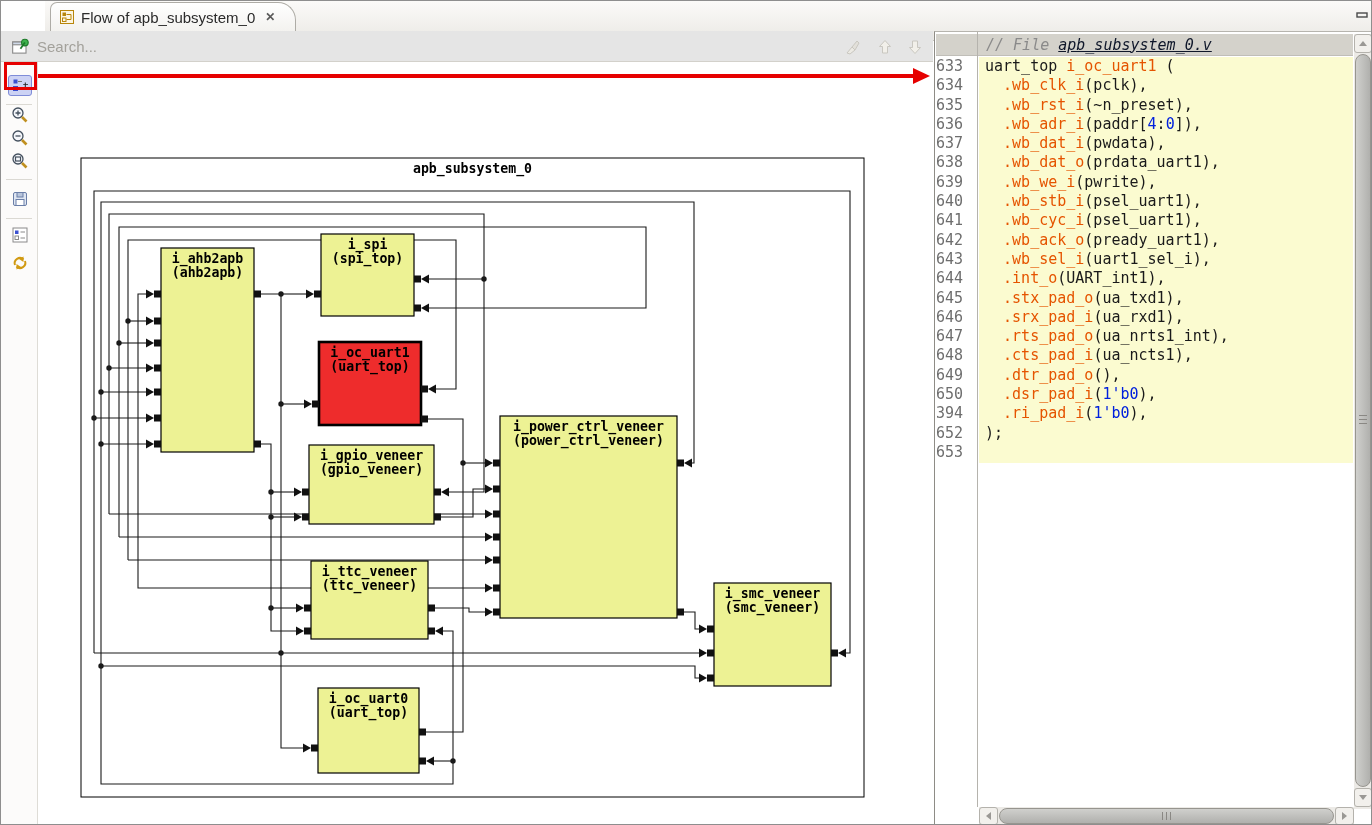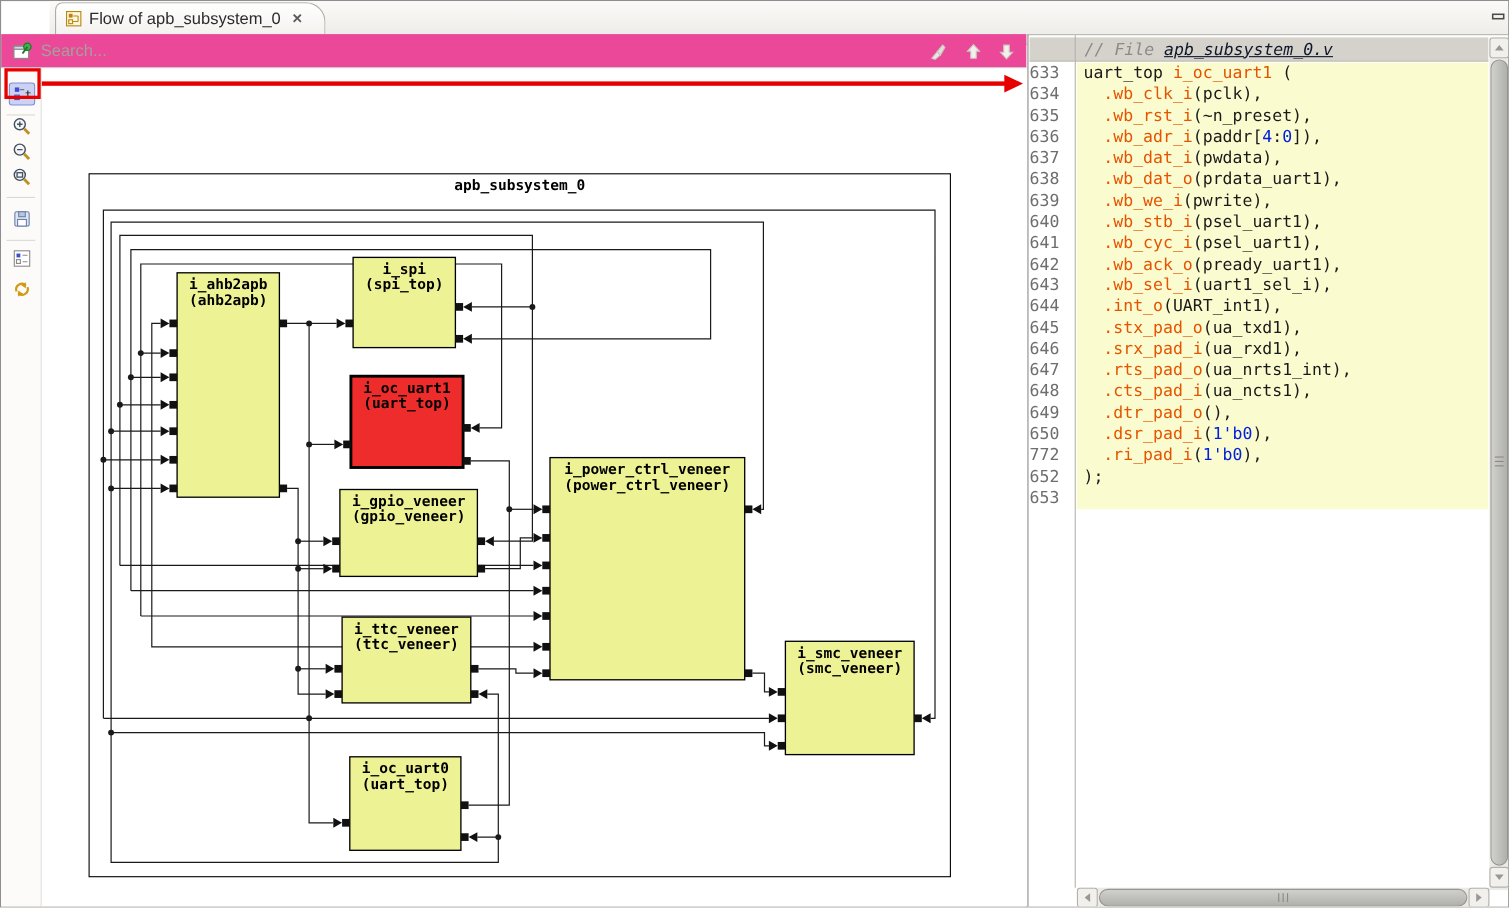--- a/index.html
+++ b/index.html
@@ -12,21 +12,21 @@
     background:linear-gradient(#fbfaf8,#ebe9e5);border-bottom:1px solid #c6c4be;margin-left:44px;}
   #tab{position:absolute;left:5px;top:1px;height:29px;width:246px;
     background:linear-gradient(#ffffff,#f3f2ef);border:1px solid #aeaca6;border-bottom:none;
     border-radius:7px 18px 0 0;display:flex;align-items:center;padding:0 10px 0 8px;}
   #tab-title{font-size:15px;color:#2b2b2b;margin:0 8px 0 6px;white-space:nowrap;}
   #tab-close{font-size:12px;font-weight:bold;color:#5a5a5a;cursor:pointer;padding:0 2px;}
   .winctl{position:absolute;top:5px;width:22px;height:20px;display:flex;align-items:center;justify-content:center;}
   #btn-min{right:42px;} #btn-max{right:14px;}
 
   
-  #searchrow{position:absolute;left:0;top:30px;width:932px;height:31px;background:#ec4899;
+  #searchrow{position:absolute;left:0;top:30px;width:932px;height:31px;background:#e5e5e5;
     border-bottom:1px solid #d3d1cb;}
   #search-input{position:absolute;left:34px;top:3px;width:640px;height:24px;border:none;outline:none;
     font-size:15px;color:#333;background:transparent;font-family:"Liberation Sans",sans-serif;}
   #search-input::placeholder{color:#a3a19b;}
   .srch-ico{position:absolute;top:6px;width:20px;height:20px;}
 
   
   #rail{position:absolute;left:0;top:61px;width:37px;height:764px;background:#fcfbfa;border-right:1px solid #dedcd6;}
   .rail-ico{position:absolute;left:10px;width:18px;height:18px;cursor:pointer;}
   .rail-sep{position:absolute;left:5px;width:26px;height:1px;background:#dbd9d3;}
@@ -371,21 +371,21 @@
         <div class="num">641</div>
         <div class="num">642</div>
         <div class="num">643</div>
         <div class="num">644</div>
         <div class="num">645</div>
         <div class="num">646</div>
         <div class="num">647</div>
         <div class="num">648</div>
         <div class="num">649</div>
         <div class="num">650</div>
-        <div class="num">772</div>
+        <div class="num">394</div>
         <div class="num">652</div>
         <div class="num">653</div>
       </div>
     <div id="gutter-border"></div>
     <div id="code-rows">
         <div class="cl"><span class="tok-t">uart_top </span><span class="tok-p">i_oc_uart1</span><span class="tok-t"> (</span></div>
         <div class="cl"><span class="tok-t">  </span><span class="tok-p">.wb_clk_i</span><span class="tok-t">(pclk),</span></div>
         <div class="cl"><span class="tok-t">  </span><span class="tok-p">.wb_rst_i</span><span class="tok-t">(~n_preset),</span></div>
         <div class="cl"><span class="tok-t">  </span><span class="tok-p">.wb_adr_i</span><span class="tok-t">(paddr[</span><span class="tok-n">4</span><span class="tok-t">:</span><span class="tok-n">0</span><span class="tok-t">]),</span></div>
         <div class="cl"><span class="tok-t">  </span><span class="tok-p">.wb_dat_i</span><span class="tok-t">(pwdata),</span></div>

